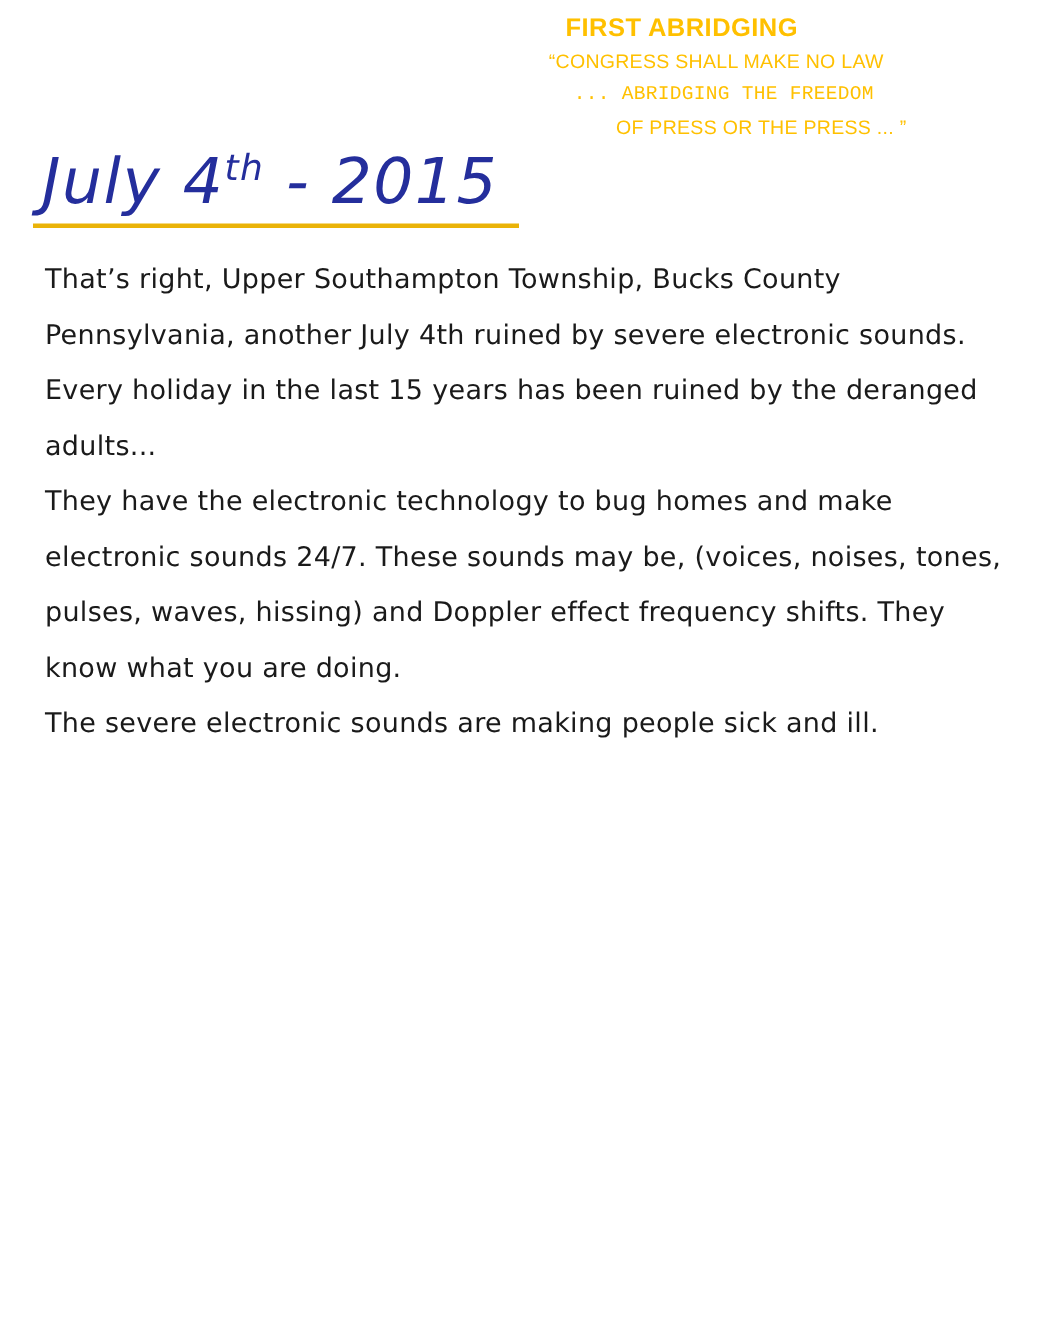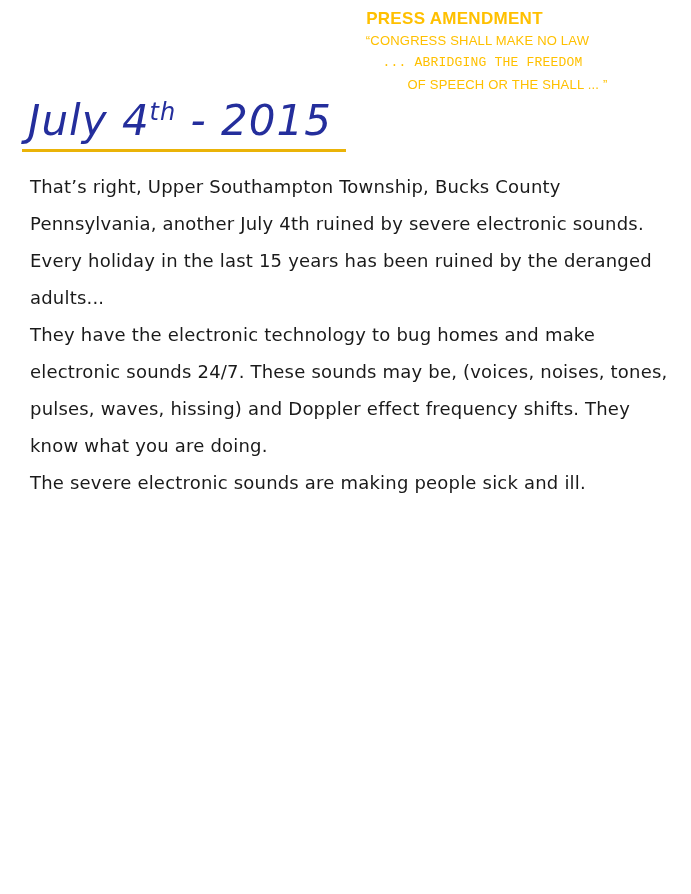--- a/index.html
+++ b/index.html
@@ -88,24 +88,24 @@
     line-height: 38px;
     letter-spacing: 0.2px;
   }
 </style>
 </head>
 <body>
 
 <div class="page">
 
   <div class="fa-header">
-    <div class="fa-title">PRESS AMENDMENT</div>
+    <div class="fa-title">FIRST ABRIDGING</div>
     <div class="fa-quote fa-q1">“CONGRESS SHALL MAKE NO LAW</div>
     <div class="fa-quote fa-q2">... ABRIDGING THE FREEDOM</div>
-    <div class="fa-quote fa-q3">OF SPEECH OR THE SHALL ... ”</div>
+    <div class="fa-quote fa-q3">OF PRESS OR THE PRESS ... ”</div>
   </div>
 
   <h1 class="date-title"><span>July 4</span><sup>th</sup><span> - 2015</span></h1>
 
   <div class="body-text">
     <p>That’s right, Upper Southampton Township, Bucks County Pennsylvania, another July 4th ruined by severe electronic sounds.</p>
     <p>Every holiday in the last 15 years has been ruined by the deranged adults...</p>
     <p>They have the electronic technology to bug homes and make electronic sounds 24/7. These sounds may be, (voices, noises, tones, pulses, waves, hissing) and Doppler effect frequency shifts. They know what you are doing.</p>
     <p>The severe electronic sounds are making people sick and ill.</p>
   </div>

